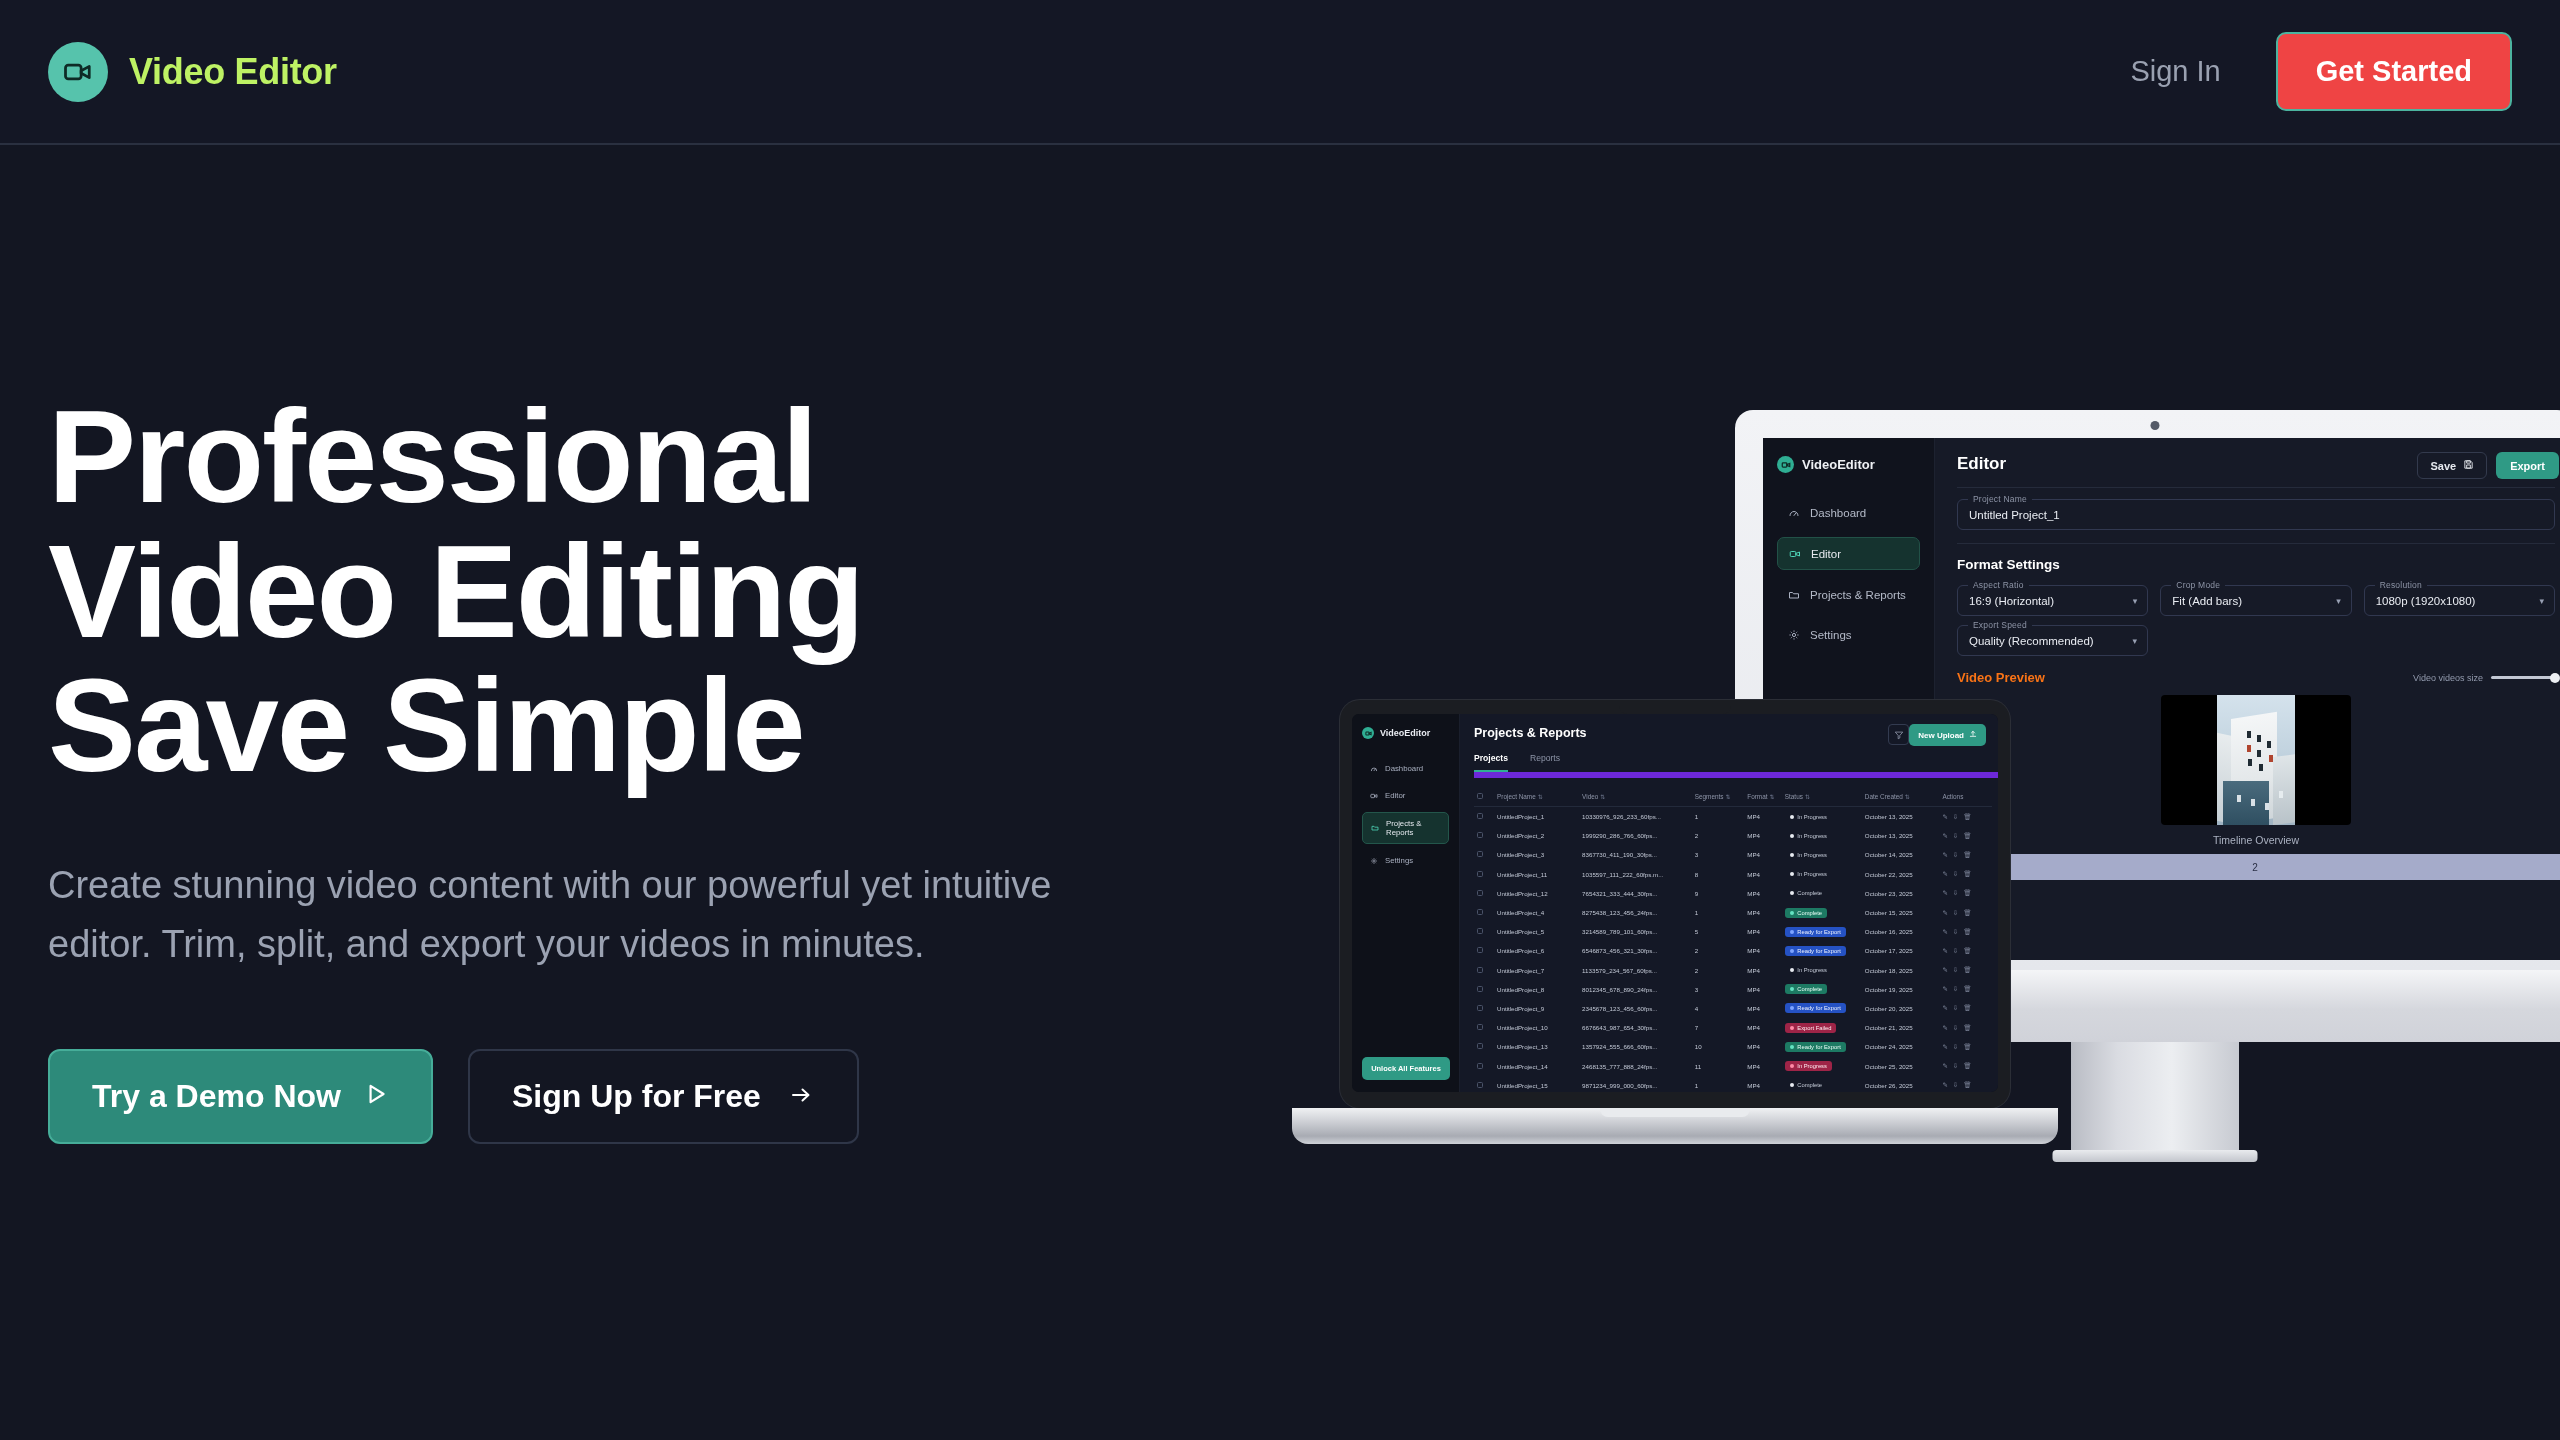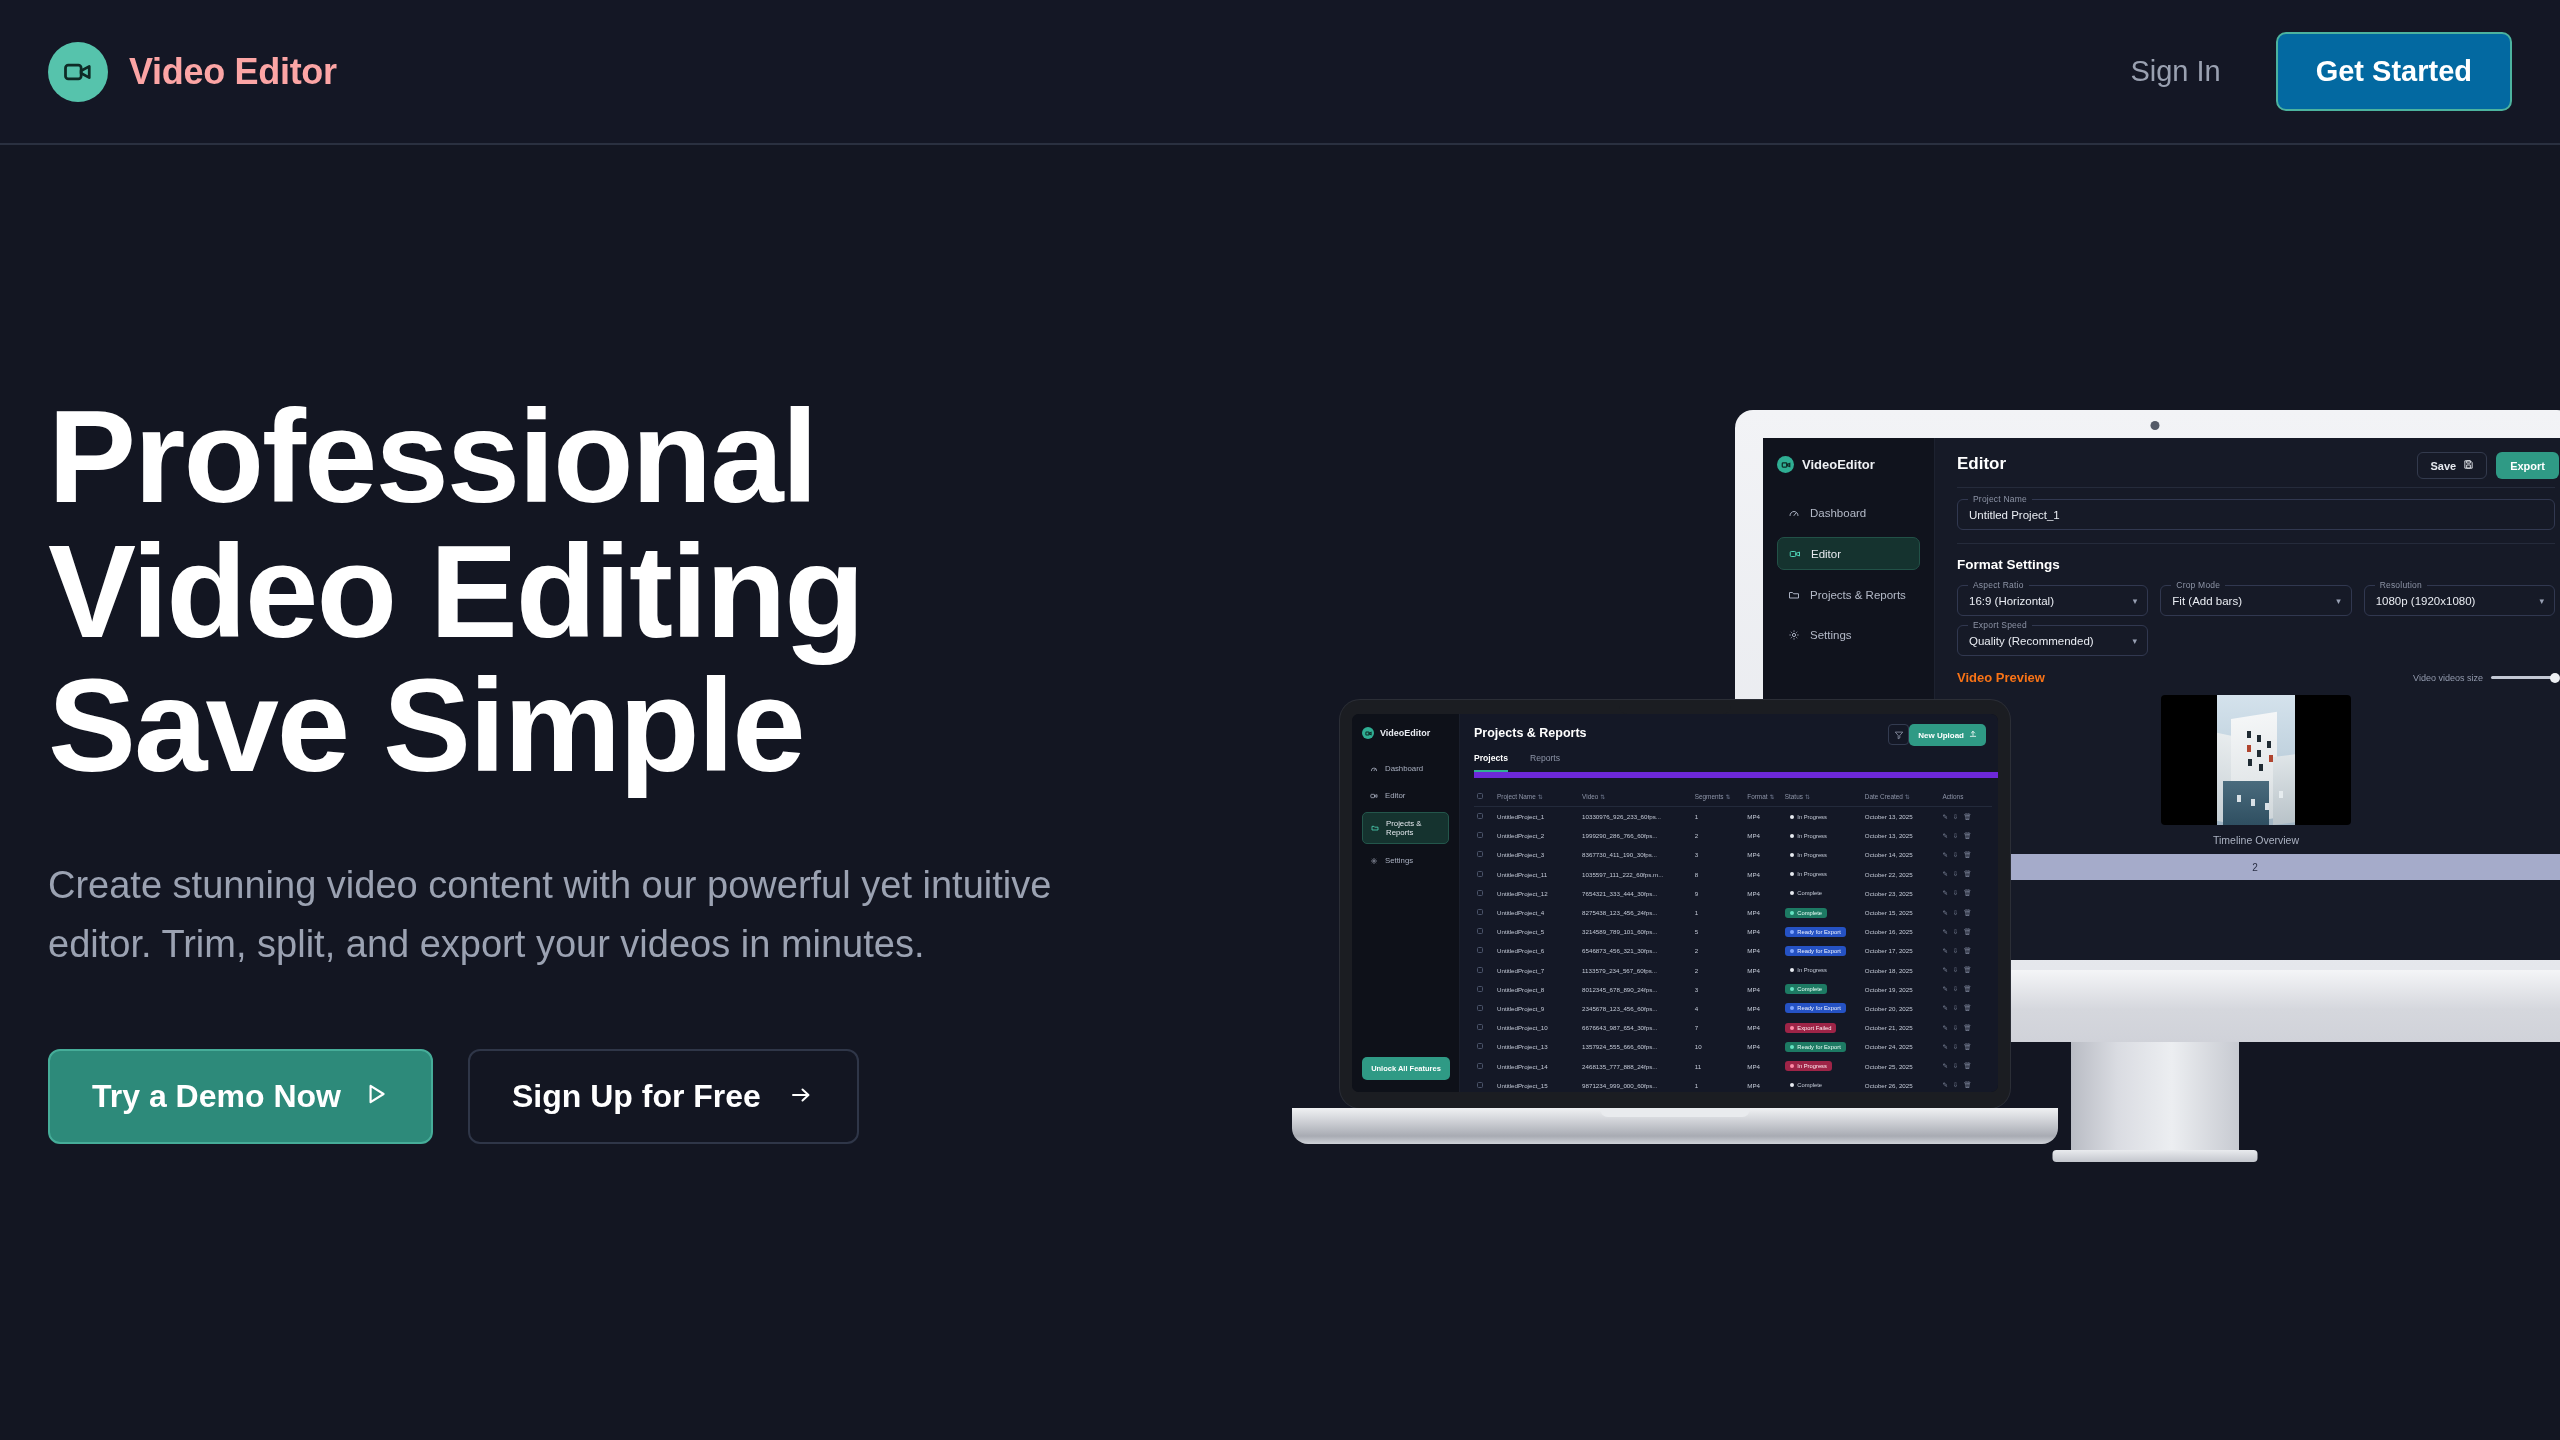--- a/index.html
+++ b/index.html
@@ -20,26 +20,26 @@
     background:#141725;
     z-index:10;
   }
   .brand{ display:flex; align-items:center; gap:21px; }
   .brand-mark{
     width:60px;height:60px;border-radius:50%;
     background:#56c3ac;
     display:flex;align-items:center;justify-content:center;
   }
   .brand-mark svg{ display:block; }
-  .brand-name{ font-size:36px; font-weight:bold; letter-spacing:-0.3px; color:#fca5a5; }
+  .brand-name{ font-size:36px; font-weight:bold; letter-spacing:-0.3px; color:#bef264; }
   .header-right{ display:flex; align-items:center; gap:55px; padding-right:0px;}
   .signin{ font-size:29px; color:#9aa1b1; font-weight:500; background:none;border:none;cursor:pointer;
            font-family:"Liberation Sans", sans-serif;}
   .get-started{
-    background:#0369a1; color:#fff; border:2px solid #4cb39f;
+    background:#ef4444; color:#fff; border:2px solid #4cb39f;
     border-radius:10px; font-size:29px; font-weight:bold; padding:21px 38px;
     cursor:pointer; font-family:"Liberation Sans", sans-serif;
   }
 
   
   .hero{ position:absolute; top:390px; left:48px; width:1100px; }
   .hero h1{
     font-size:132px; line-height:1.02; font-weight:bold;
     letter-spacing:-2px; color:#ffffff;
   }

